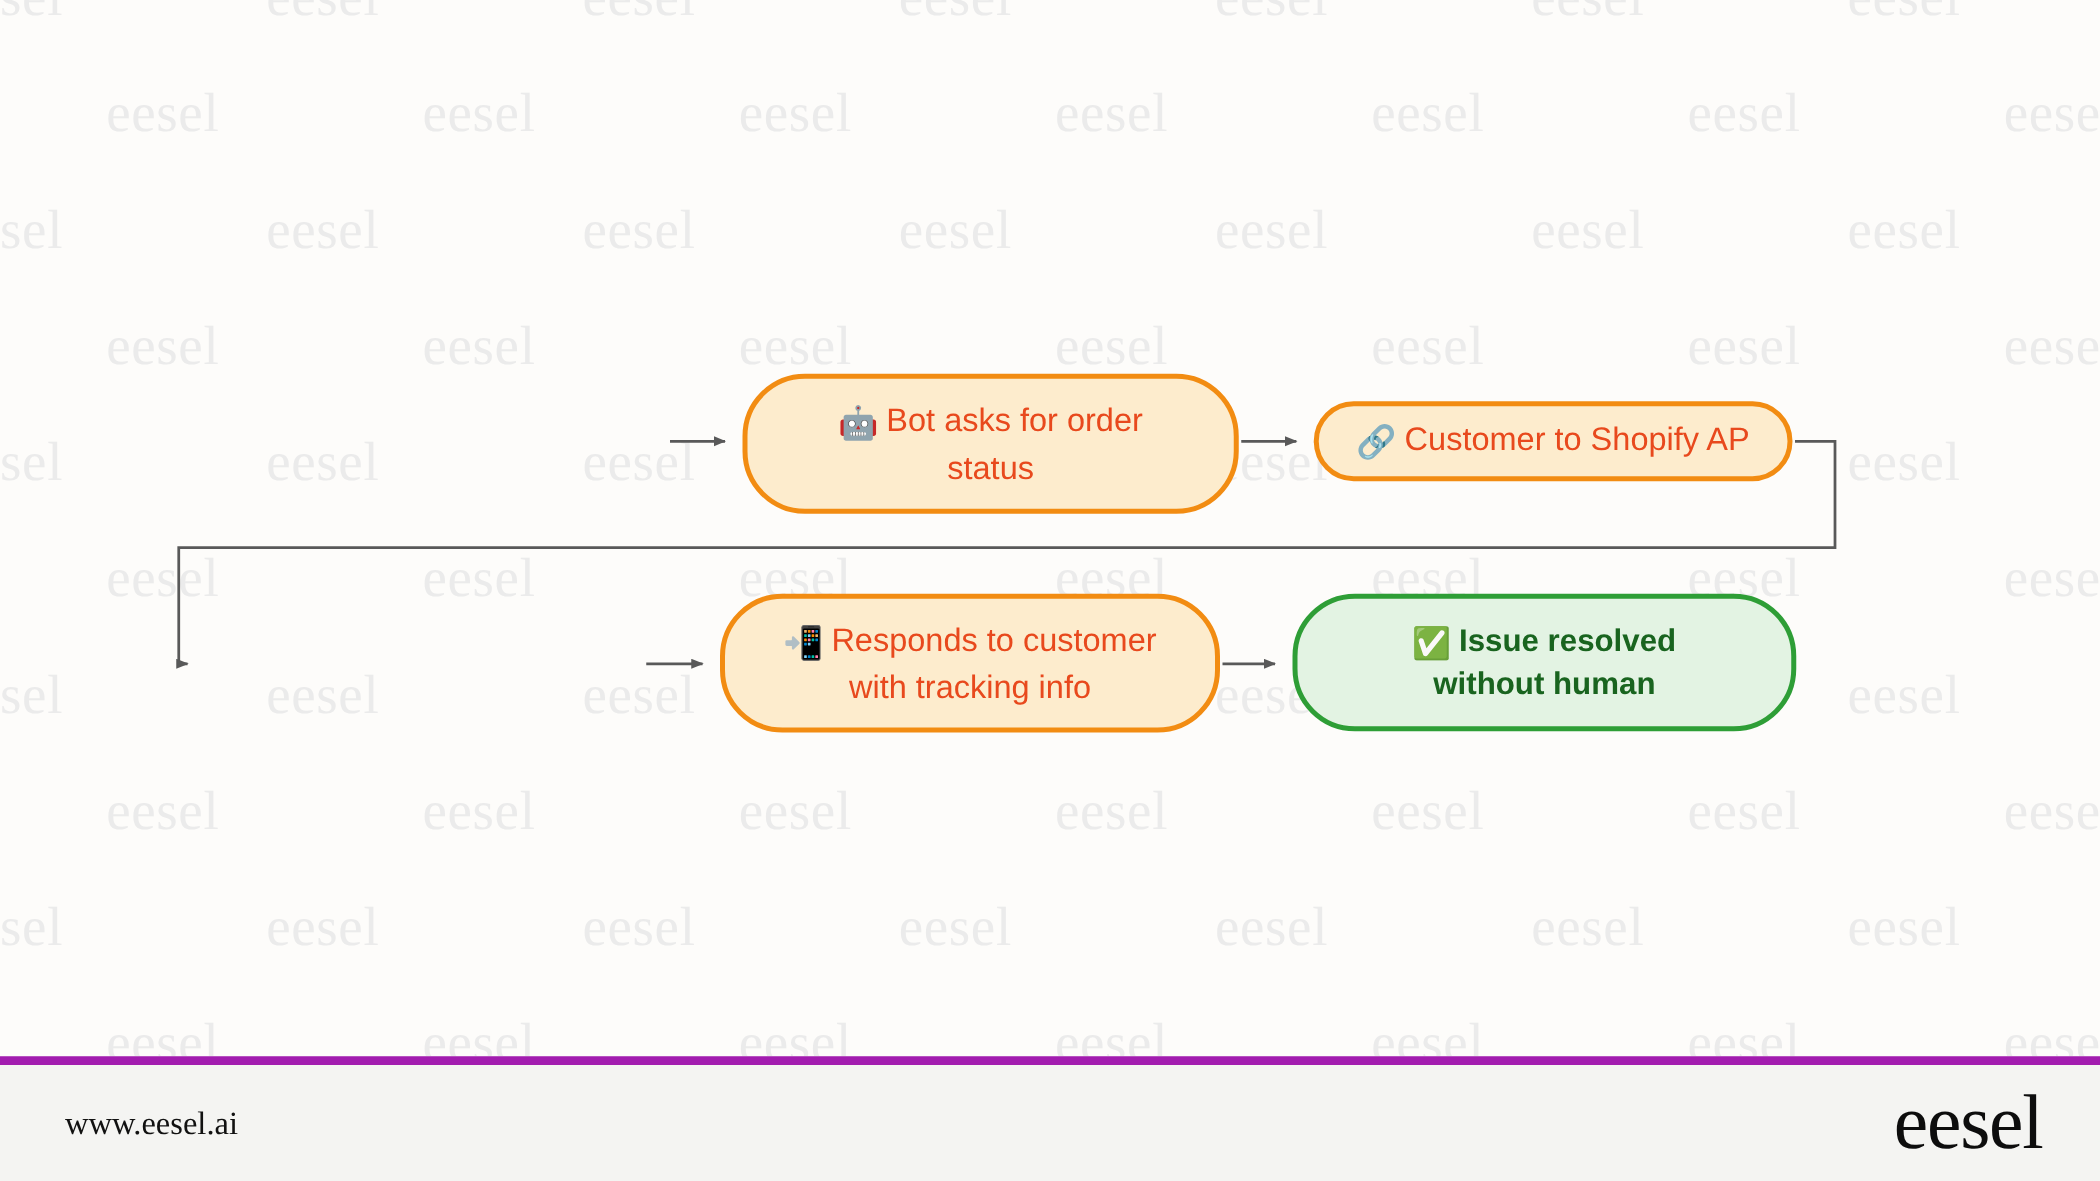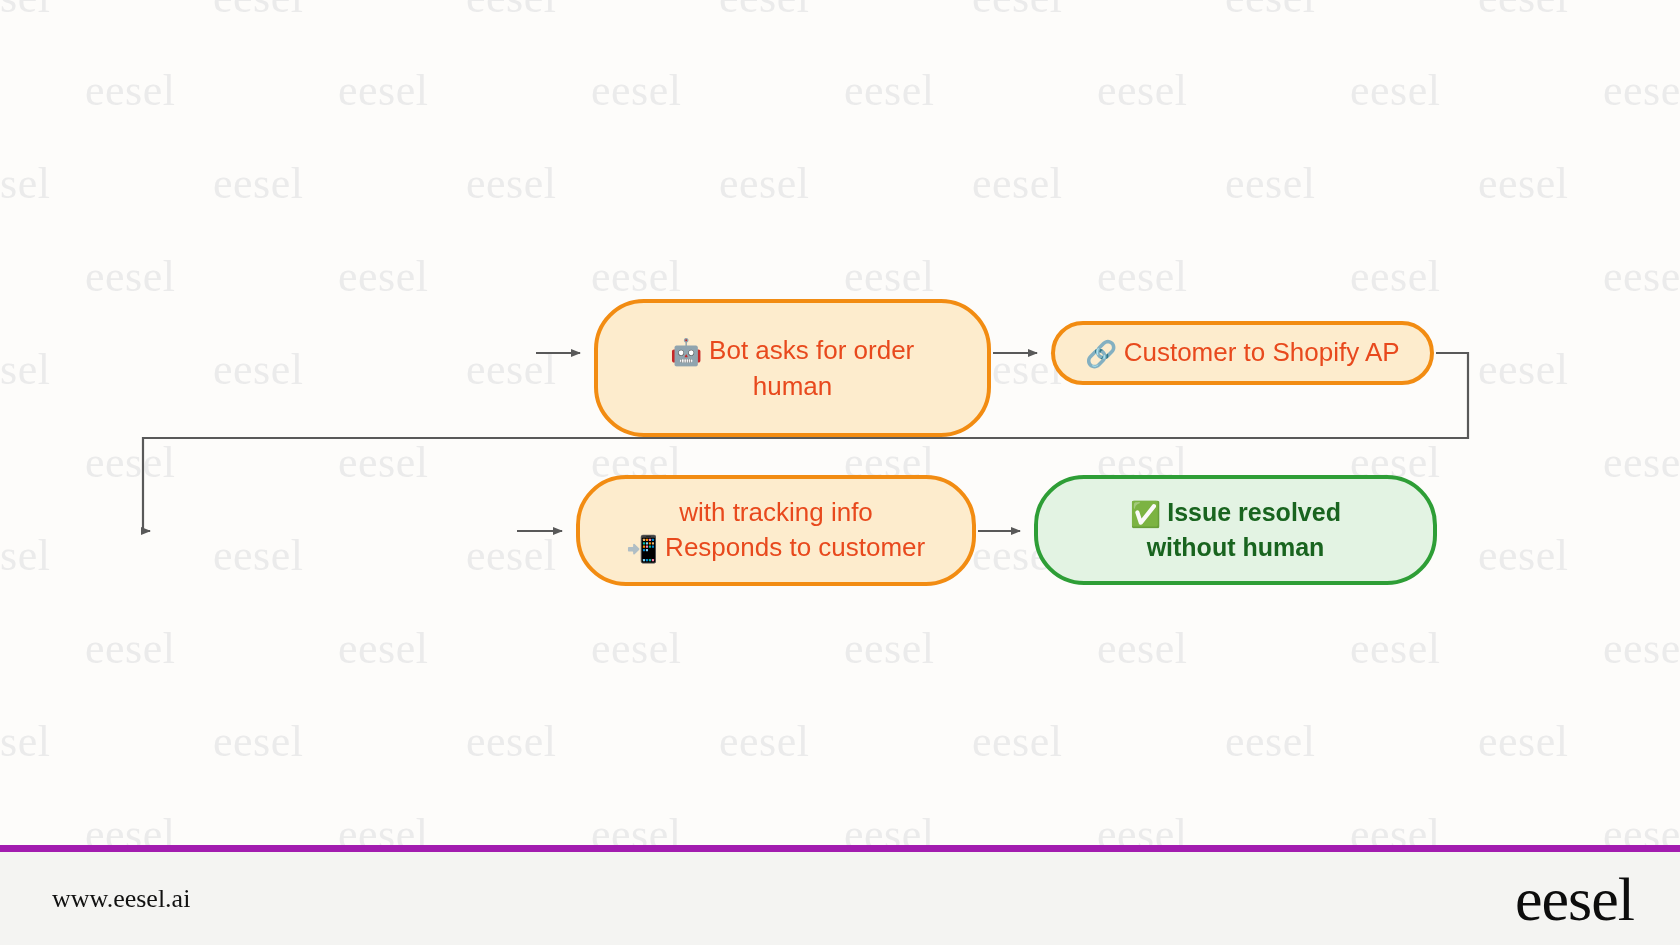--- a/index.html
+++ b/index.html
@@ -115,21 +115,21 @@
     background: #e3f3e3;
     border-color: #2e9e36;
     border-width: 4px;
     color: #19641f;
     font-weight: bold;
     font-size: 25px;
   }
 
   
   #node-customer-asks { left: 134px; top: 298px; width: 400px; height: 108px; }
-  #node-bot-asks      { left: 594px; top: 299px; width: 397px; height: 138px; }
+  #node-bot-asks      { left: 594px; top: 299px; width: 397px; height: 112px; }
   #node-shopify-api   { left: 1051px; top: 321px; width: 383px; height: 64px; }
   #node-retrieves     { left: 163px; top: 497px; width: 352px; height: 67px; }
   #node-responds      { left: 576px; top: 475px; width: 400px; height: 111px; }
   #node-issue-resolved{ left: 1034px; top: 475px; width: 403px; height: 110px; }
 
   
   #footer {
     position: absolute;
     left: 0; top: 845px;
     width: 1680px;
@@ -254,35 +254,35 @@
         <path d="M 517 531 L 562 531" marker-end="url(#ah)"></path>
 
         <path d="M 978 531 L 1020 531" marker-end="url(#ah)"></path>
       </g>
     </svg>
 
 
     <div class="node n-orange" id="node-bot-asks">
       <span class="ntext">
         <span class="nline"><span class="emoji">🤖</span><span>Bot asks for order</span></span>
-        <span class="nline">human</span>
+        <span class="nline">status</span>
       </span>
     </div>
 
     <div class="node n-orange" id="node-shopify-api">
       <span class="ntext">
         <span class="nline"><span class="emoji">🔗</span><span>Customer to Shopify AP</span></span>
       </span>
     </div>
 
 
     <div class="node n-orange" id="node-responds">
       <span class="ntext">
+        <span class="nline"><span class="emoji">📲</span><span>Responds to customer</span></span>
         <span class="nline">with tracking info</span>
-        <span class="nline"><span class="emoji">📲</span><span>Responds to customer</span></span>
       </span>
     </div>
 
     <div class="node n-green" id="node-issue-resolved">
       <span class="ntext">
         <span class="nline"><span class="emoji">✅</span><span>Issue resolved</span></span>
         <span class="nline">without human</span>
       </span>
     </div>
 

